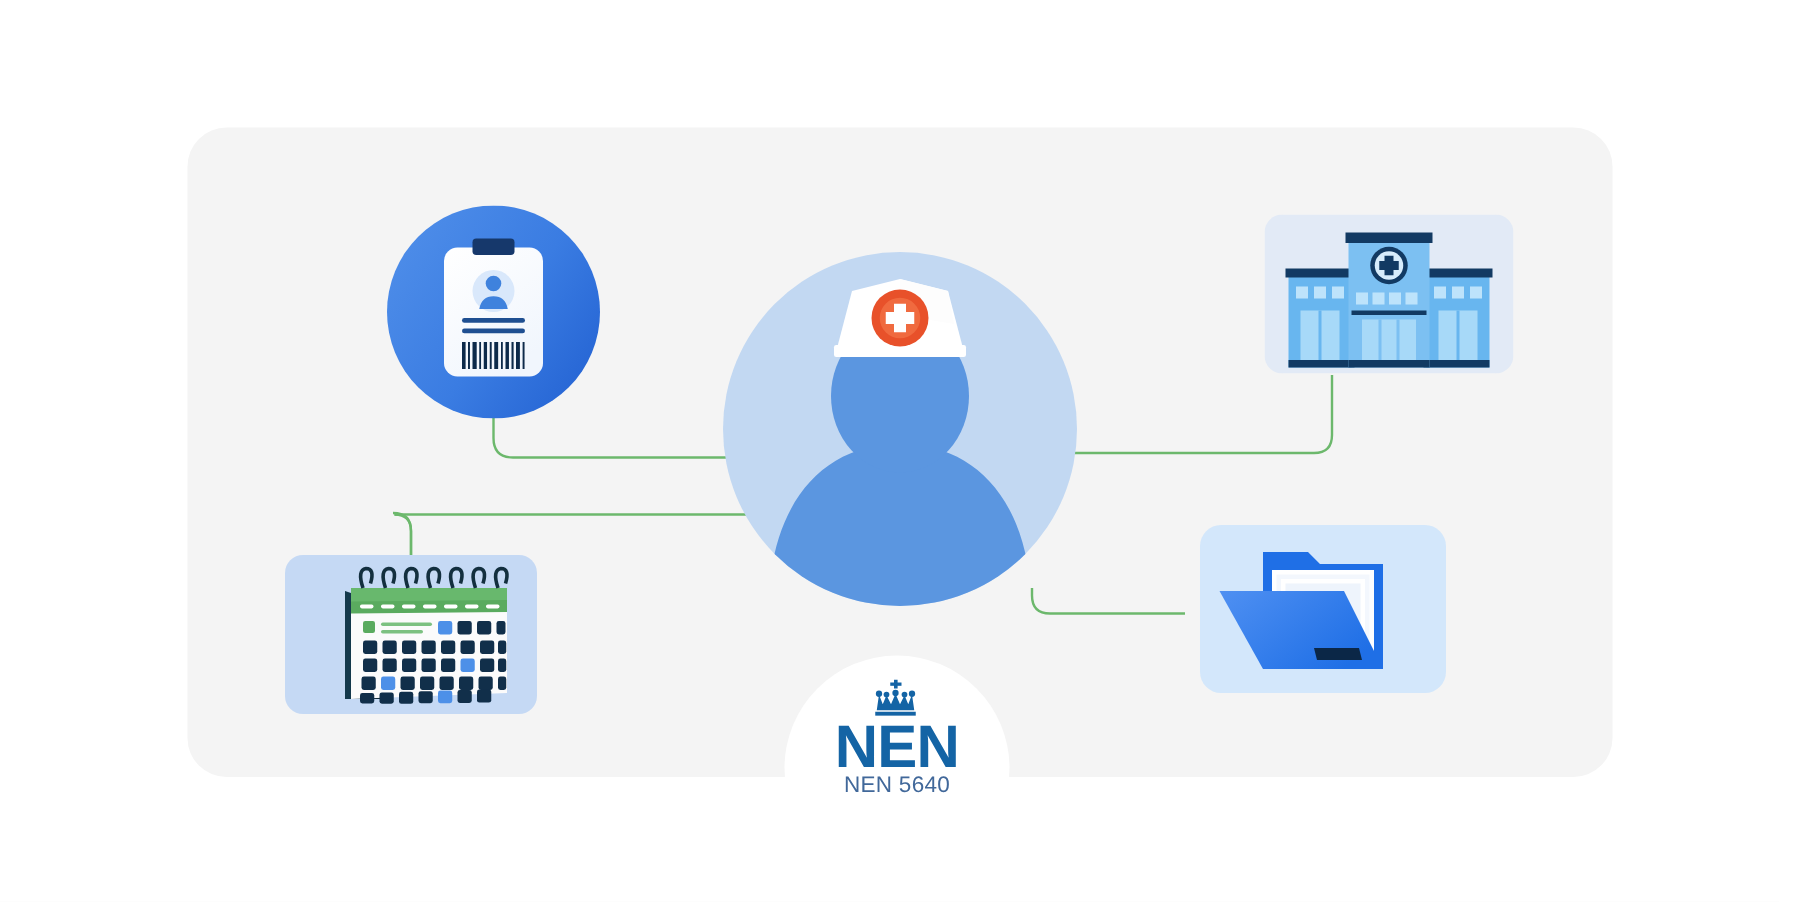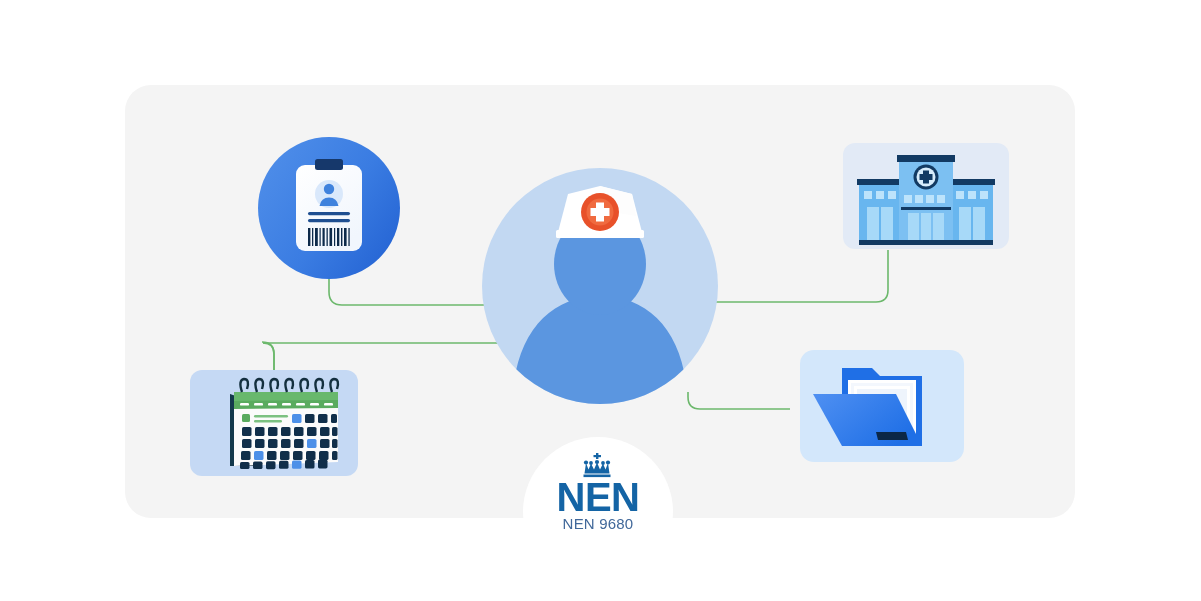--- a/index.html
+++ b/index.html
@@ -342,16 +342,16 @@
           <circle cx="8" cy="10" r="1.9"></circle>
           <circle cx="14" cy="9" r="2.1"></circle>
           <circle cx="20" cy="10" r="1.9"></circle>
           <circle cx="25" cy="9.5" r="2.1"></circle>
           <rect x="0.5" y="21.5" width="27" height="2.6"></rect>
         </g>
 
         <text x="62" y="58" text-anchor="middle" font-family="'Liberation Sans', sans-serif" font-size="40" font-weight="bold" fill="#1464a5" letter-spacing="-0.5">NEN</text>
       </svg>
     </div>
-    <div class="nen-caption">NEN 9680</div>
+    <div class="nen-caption">NEN 5640</div>
   </div>
 
 </div>
 
 </body></html>

